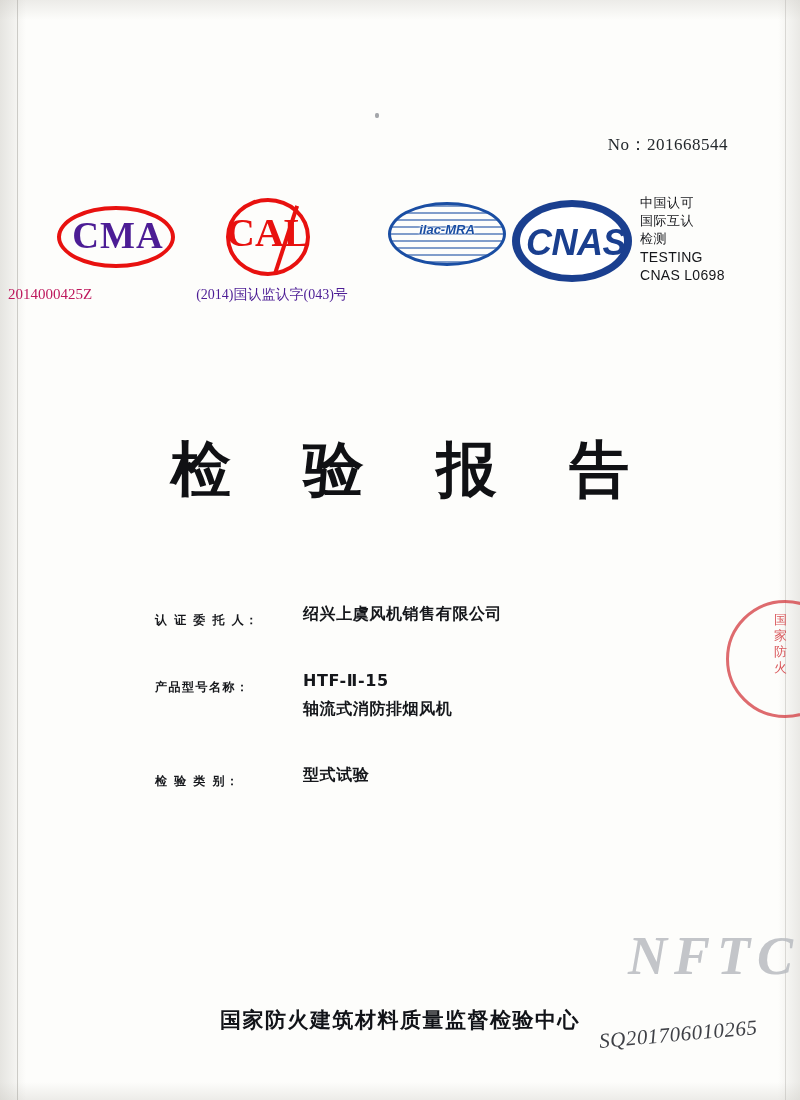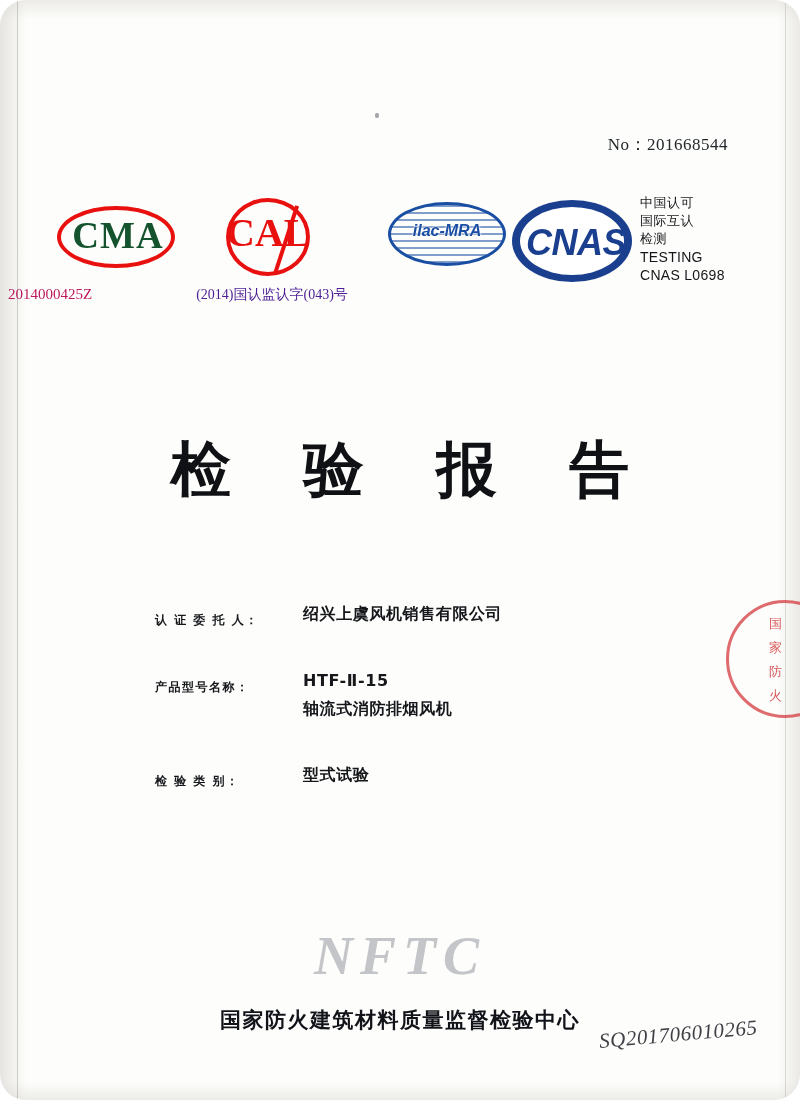--- a/index.html
+++ b/index.html
@@ -12,21 +12,20 @@
     background: #ffffff;
     font-family: "Liberation Sans", "DejaVu Sans", sans-serif;
     overflow: hidden;
   }
   .page {
     position: relative;
     width: 800px;
     height: 1100px;
     background: #fdfdfb;
     overflow: hidden;
-    border-radius: 26px;
   }
   
   .paper-shade {
     position: absolute;
     inset: 0;
     background:
       linear-gradient(90deg, rgba(200,198,192,0.45) 0px, rgba(255,255,255,0) 26px),
       linear-gradient(270deg, rgba(205,203,197,0.40) 0px, rgba(255,255,255,0) 22px),
       linear-gradient(180deg, rgba(205,203,197,0.35) 0px, rgba(255,255,255,0) 20px),
       linear-gradient(0deg, rgba(205,203,197,0.35) 0px, rgba(255,255,255,0) 18px);
@@ -80,21 +79,21 @@
     box-sizing: border-box;
   }
   .cma .letters {
     position: absolute;
     left: 7px;
     top: 8px;
     width: 108px;
     text-align: center;
     font-size: 37px;
     font-weight: bold;
-    color: #14532d;
+    color: #4c1d95;
     letter-spacing: 1px;
     font-family: "Liberation Serif", "DejaVu Serif", serif;
     line-height: 44px;
   }
   .cma .code {
     position: absolute;
     left: -49px;
     top: 80px;
     width: 215px;
     text-align: left;
@@ -167,21 +166,21 @@
     box-sizing: border-box;
     background:
       repeating-linear-gradient(180deg, rgba(26,78,163,0.55) 0px, rgba(26,78,163,0.55) 2px, rgba(255,255,255,0) 2px, rgba(255,255,255,0) 7px);
   }
   .ilac .text {
     position: absolute;
     left: 0;
     top: 20px;
     width: 118px;
     text-align: center;
-    font-size: 16px;
+    font-size: 13px;
     font-weight: bold;
     font-style: italic;
     color: #1a4ea3;
     font-family: "Liberation Sans", sans-serif;
     text-shadow: 0 0 2px #ffffff, 0 0 3px #ffffff;
   }
 
   
   .cnas {
     position: absolute;
@@ -288,21 +287,21 @@
   .field-value .sub {
     display: block;
   }
 
   
   .watermark {
     position: absolute;
     left: 0;
     top: 925px;
     width: 800px;
-    text-align: center;
+    text-align: right;
     font-size: 54px;
     font-style: italic;
     font-weight: bold;
     letter-spacing: 7px;
     color: #b9bcc1;
     font-family: "Liberation Serif", "DejaVu Serif", serif;
     opacity: 0.85;
   }
 
   
@@ -329,25 +328,25 @@
     border: 3px solid #d33a3f;
     border-radius: 50%;
     opacity: 0.75;
   }
   .stamp-text {
     position: absolute;
     right: 12px;
     top: 612px;
     width: 24px;
     font-size: 13px;
-    line-height: 24px;
+    line-height: 16px;
     color: #d33a3f;
     opacity: 0.85;
     font-family: "DejaVu Sans", "Liberation Sans", sans-serif;
-    text-align: center;
+    text-align: right;
     letter-spacing: 1px;
   }
 
   
   .handwriting {
     position: absolute;
     right: 42px;
     top: 1022px;
     font-size: 21px;
     color: #2a2c33;

